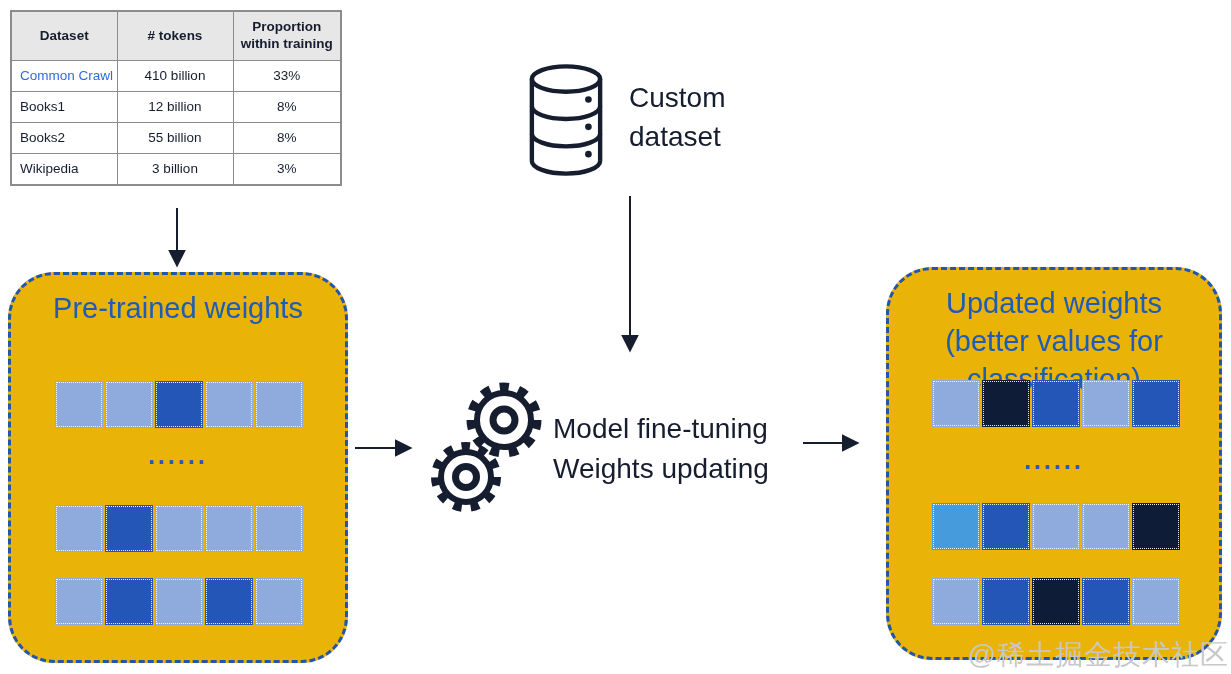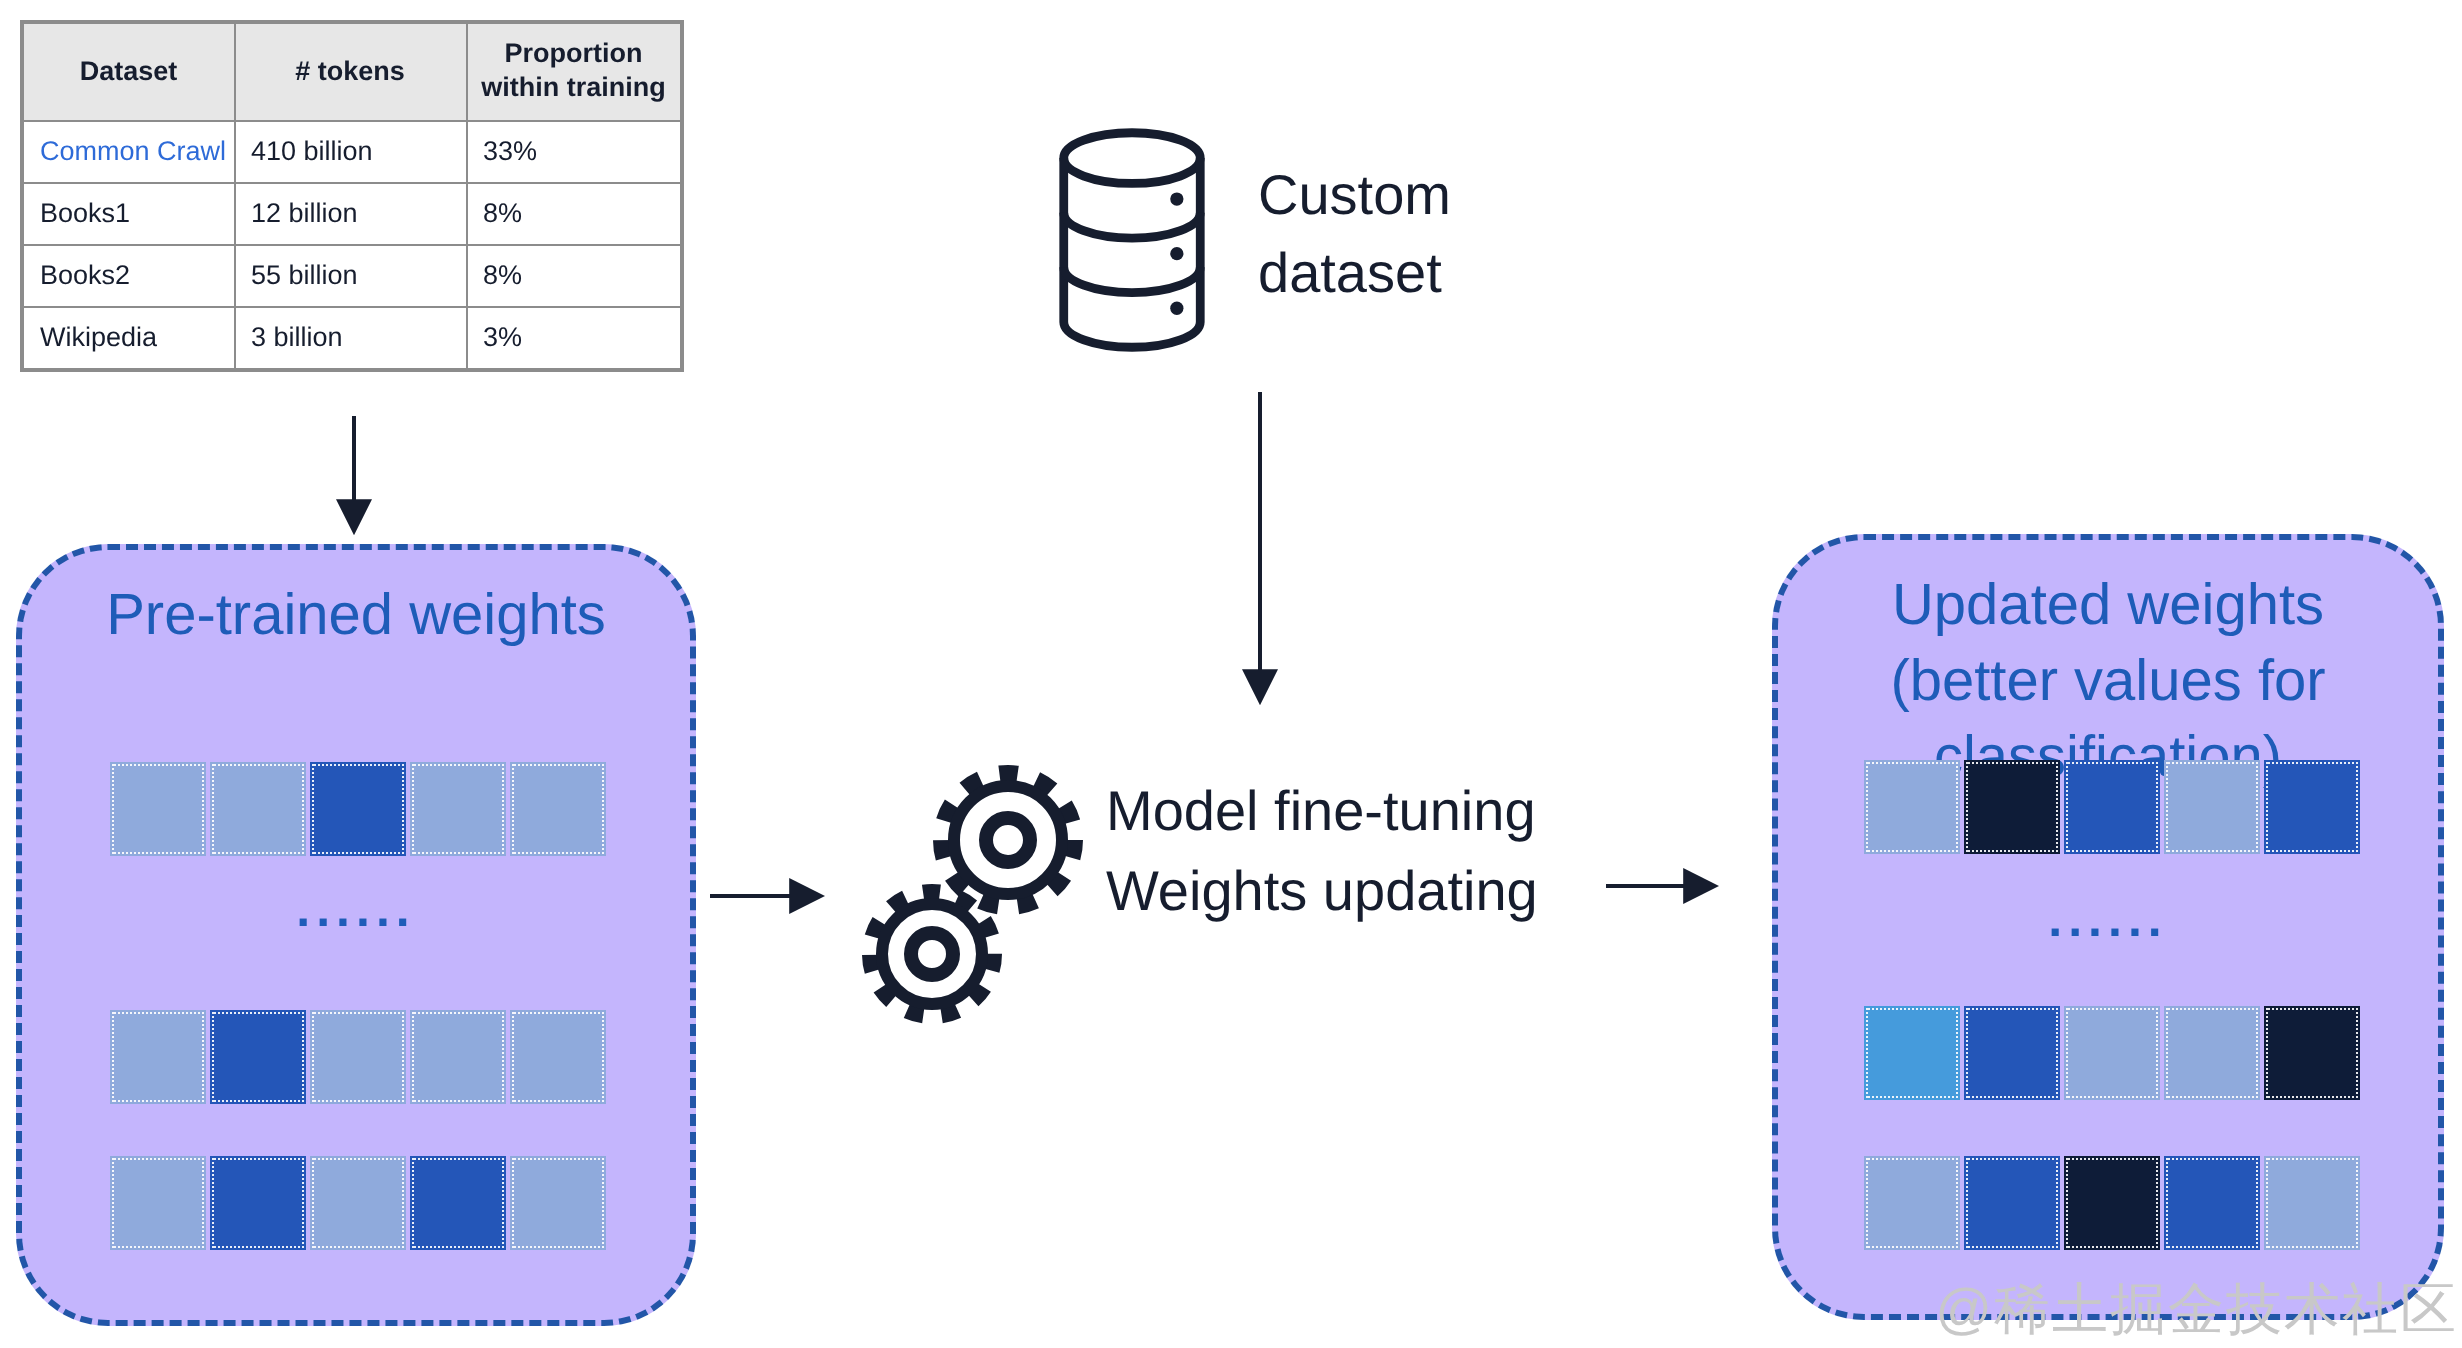--- a/index.html
+++ b/index.html
@@ -7,32 +7,32 @@
           font-family:"Liberation Sans",sans-serif;color:var(--c-ink,#161D2E)}
 
   
   .ds-table{position:absolute;left:10px;top:10px;width:330px;border-collapse:collapse;
             border:2px solid var(--c-table_border);table-layout:fixed}
   .ds-table th,.ds-table td{border:1px solid var(--c-table_border);padding:2px 8px;
             font-size:13.5px;line-height:1.25;overflow:hidden;white-space:nowrap}
   .ds-table th{background:var(--c-header_bg);font-weight:bold;height:44px;text-align:center;
             white-space:normal;padding:2px 4px}
   .ds-table td{height:26px}
-  .ds-table td.c{text-align:left}
+  .ds-table td.c{text-align:center}
   .link{color:var(--c-link)}
 
   
   .arrows{position:absolute;left:0;top:0;width:1231px;height:674px;pointer-events:none}
 
   
   .db-icon{position:absolute;left:527px;top:62px;width:78px;height:116px}
   .custom-label{position:absolute;left:629px;top:78px;width:140px;font-size:28px;line-height:39px}
 
   
-  .dashed-box{position:absolute;border:3px dashed var(--c-box_border);border-radius:46px;background:#c4b5fd}
+  .dashed-box{position:absolute;border:3px dashed var(--c-box_border);border-radius:46px;background:#eab308}
   .box-left{left:8px;top:272px;width:334px;height:385px}
   .box-right{left:886px;top:267px;width:330px;height:387px}
   .box-title{color:var(--c-accent);font-size:29px;line-height:38px;text-align:center;margin-top:14px;
              padding:0 14px;font-weight:normal}
 
   .sq-row{position:absolute;display:flex;gap:2px}
   .sq{width:48px;height:47px;outline:1px dotted rgba(255,255,255,.9);outline-offset:-2px}
   .sq-dark{background-image:radial-gradient(rgba(95,125,185,.55) 1px, transparent 1.4px);
            background-size:7px 7px}
   .row1{top:106px;left:44px}
@@ -41,21 +41,21 @@
   .box-right .row1{top:110px;left:43px}
   .box-right .row2{top:233px;left:43px}
   .box-right .row3{top:308px;left:43px}
   .ellipsis{position:absolute;left:0;width:100%;text-align:center;color:var(--c-accent);
             font-weight:bold;font-size:25px;letter-spacing:3px;line-height:20px}
   .box-left .ellipsis{top:170px}
   .box-right .ellipsis{top:180px}
 
   
   .gears{position:absolute;left:424px;top:382px;width:125px;height:135px}
-  .process-text{position:absolute;left:553px;top:386px;font-size:28px;line-height:40px}
+  .process-text{position:absolute;left:553px;top:409px;font-size:28px;line-height:40px}
 
   
   .watermark{position:absolute;right:2px;bottom:0;font-size:28px;color:var(--c-watermark);letter-spacing:1px}
 </style>
 </head>
 <body>
 
 <div class="canvas">
 
   <table class="ds-table">

